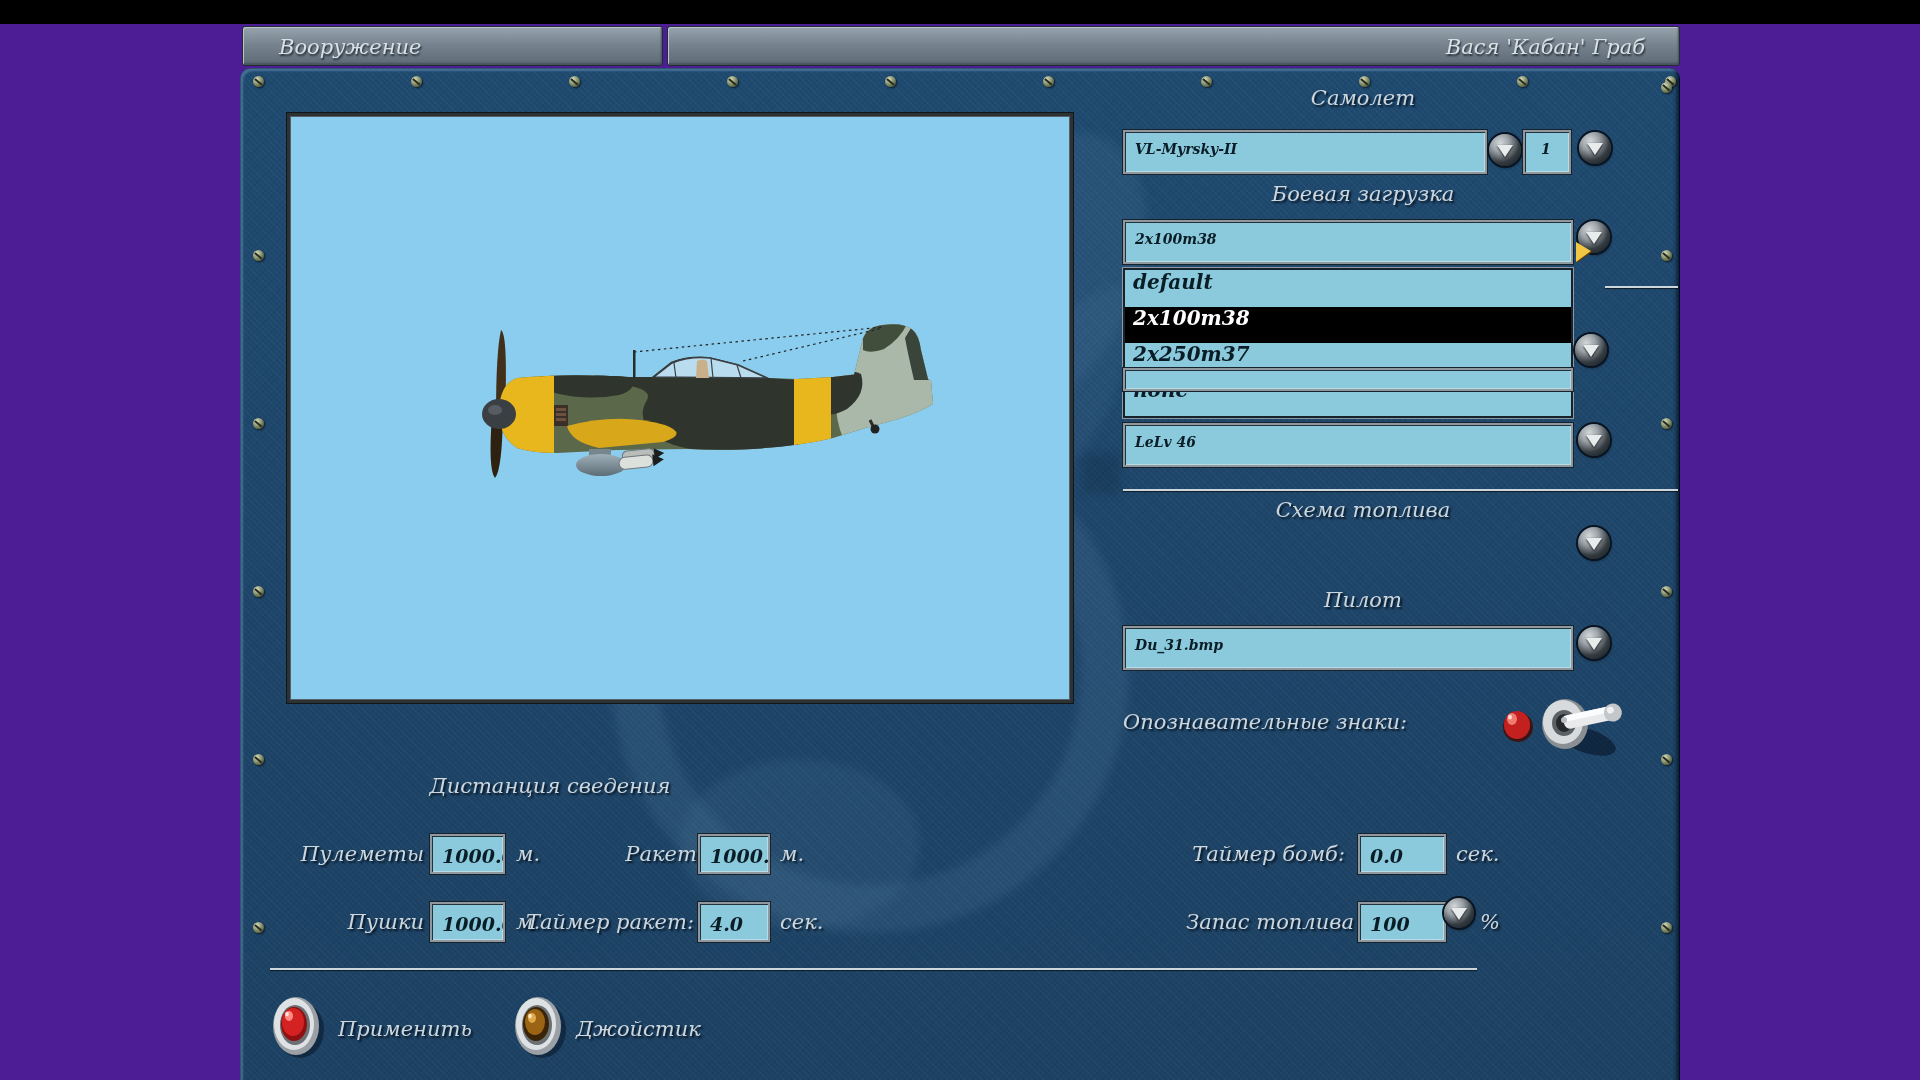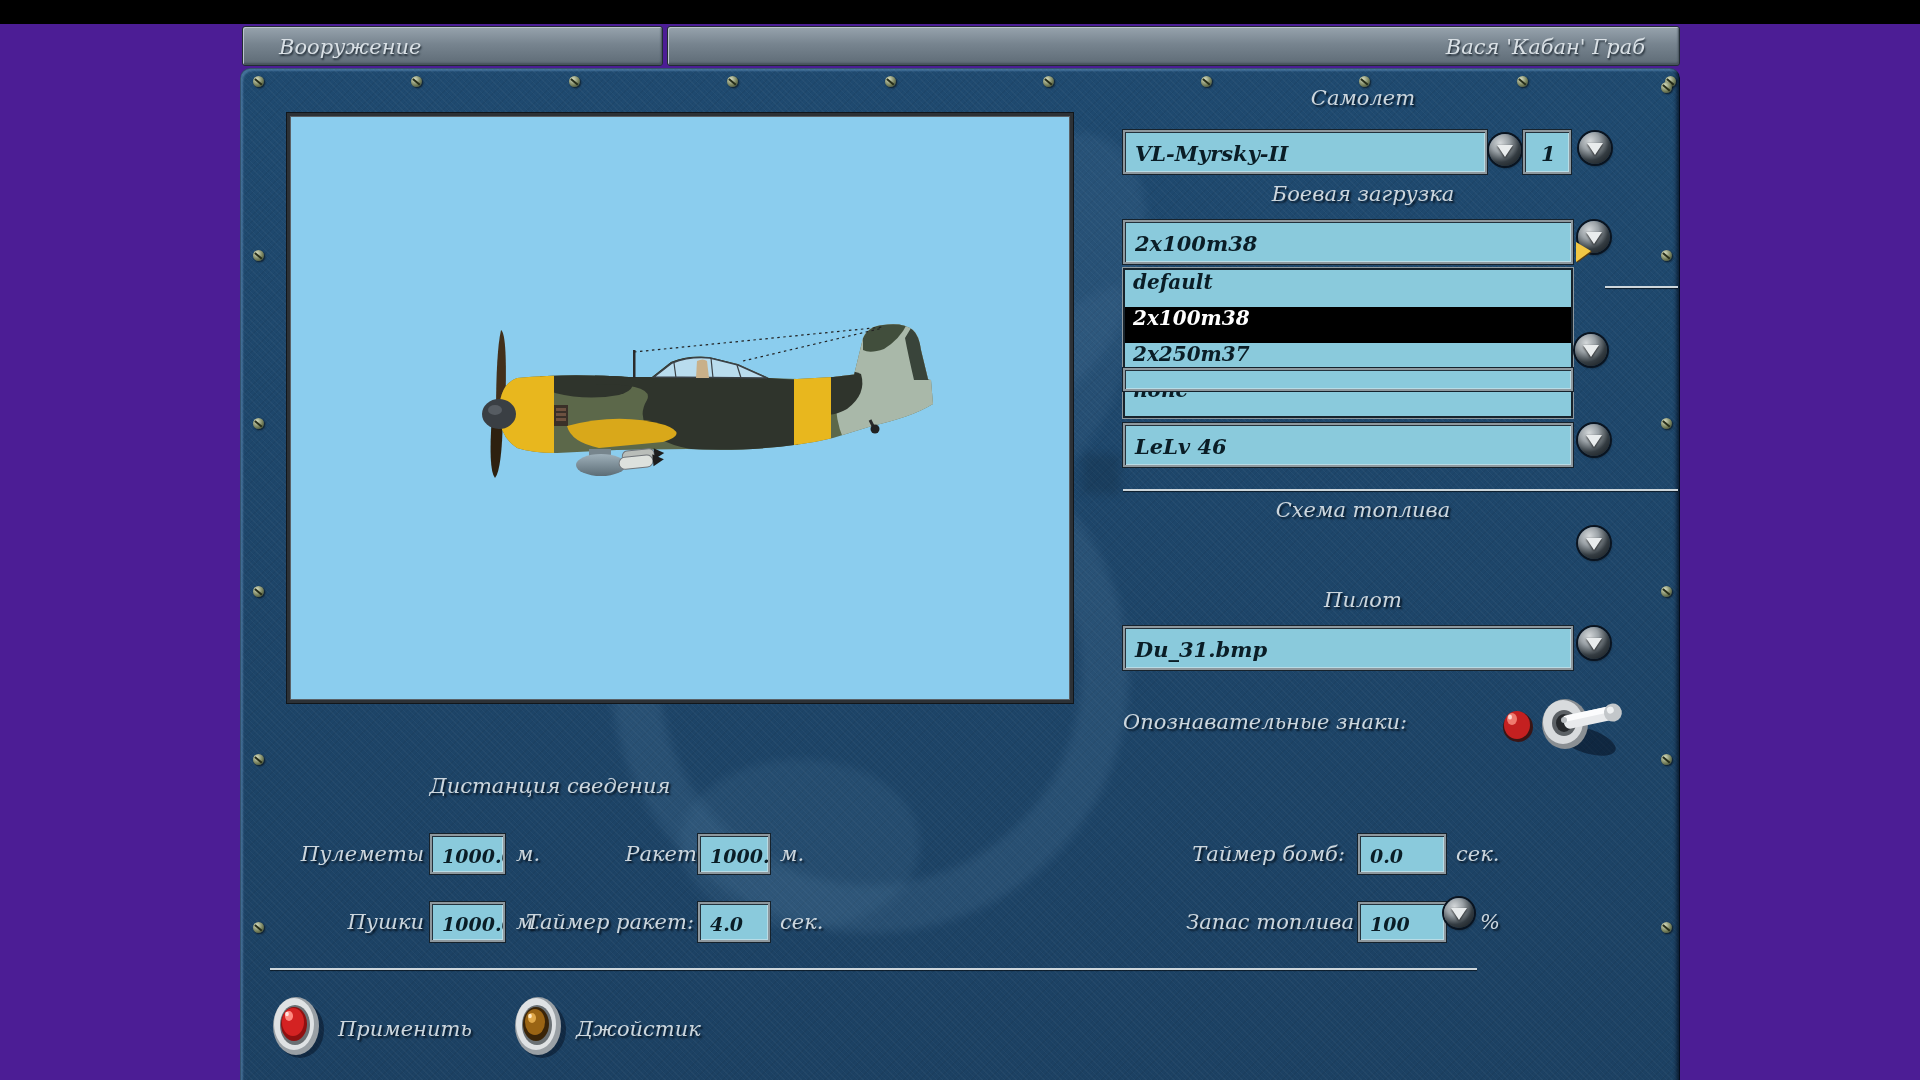--- a/index.html
+++ b/index.html
@@ -38,21 +38,21 @@
 
   
   .lbl{position:absolute;font-style:italic;font-size:21px;color:#ccd6dd;
        text-shadow:2px 2px 2px rgba(4,14,26,.85);white-space:nowrap;}
   .lbl.center{text-align:center;}
 
   
   .fld{position:absolute;box-sizing:border-box;height:44px;background:#8acadc;
        border:2px solid #8e989e;
        box-shadow:0 0 0 1px #16222c, inset 1px 1px 0 #24323c, inset -1px -1px 0 #b8dce6;
-       font-style:italic;font-weight:bold;font-size:21px;color:#0a1d26;
+       font-style:italic;font-weight:bold;font-size:14px;color:#0a1d26;
        padding:9px 0 0 10px;white-space:nowrap;overflow:hidden;}
   .num{height:40px;font-size:19px;padding-top:9px;}
 
   
   .spin{position:absolute;width:32px;height:32px;border-radius:50%;
        background:radial-gradient(circle at 35% 28%, #d4d8da 0%, #9aa1a6 30%, #343c42 62%, #101519 100%);
        box-shadow:0 0 0 2px #0a1420, 1px 2px 3px rgba(0,0,0,.55);}
   .spin::after{content:'';position:absolute;left:50%;top:50%;transform:translate(-50%,-42%);
        width:0;height:0;border-left:8px solid transparent;border-right:8px solid transparent;
        border-top:12px solid #e9eced;filter:drop-shadow(0 1px 1px rgba(0,0,0,.8));}

